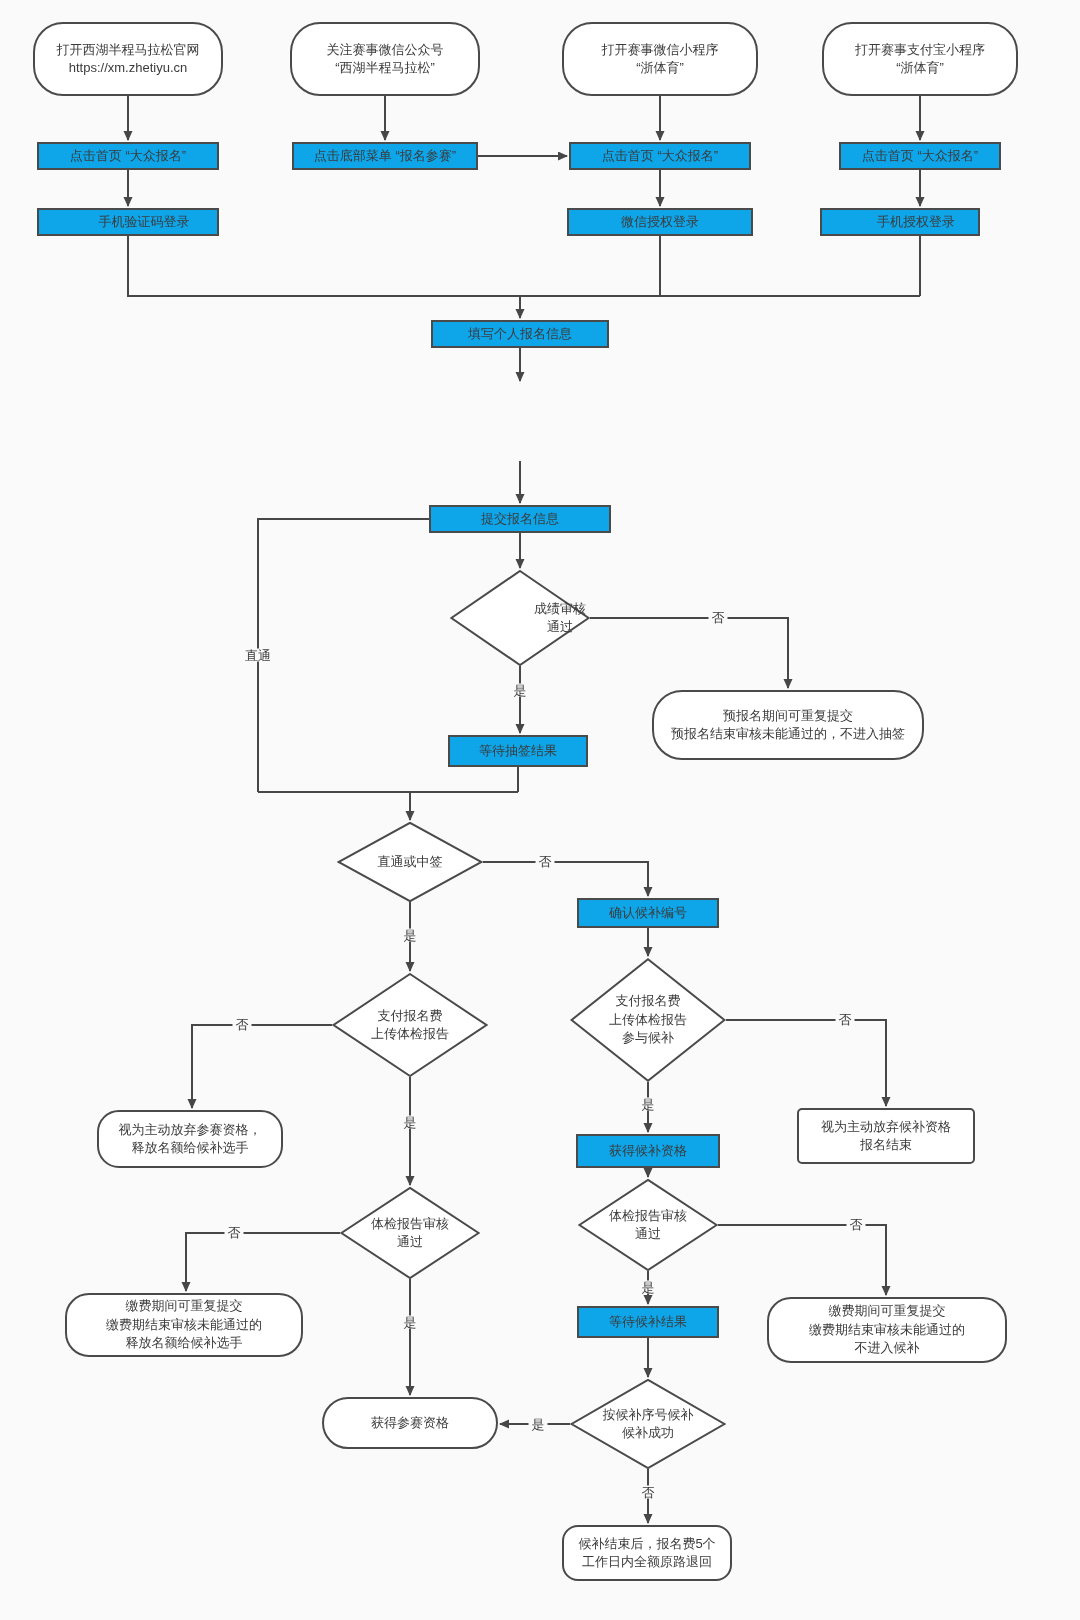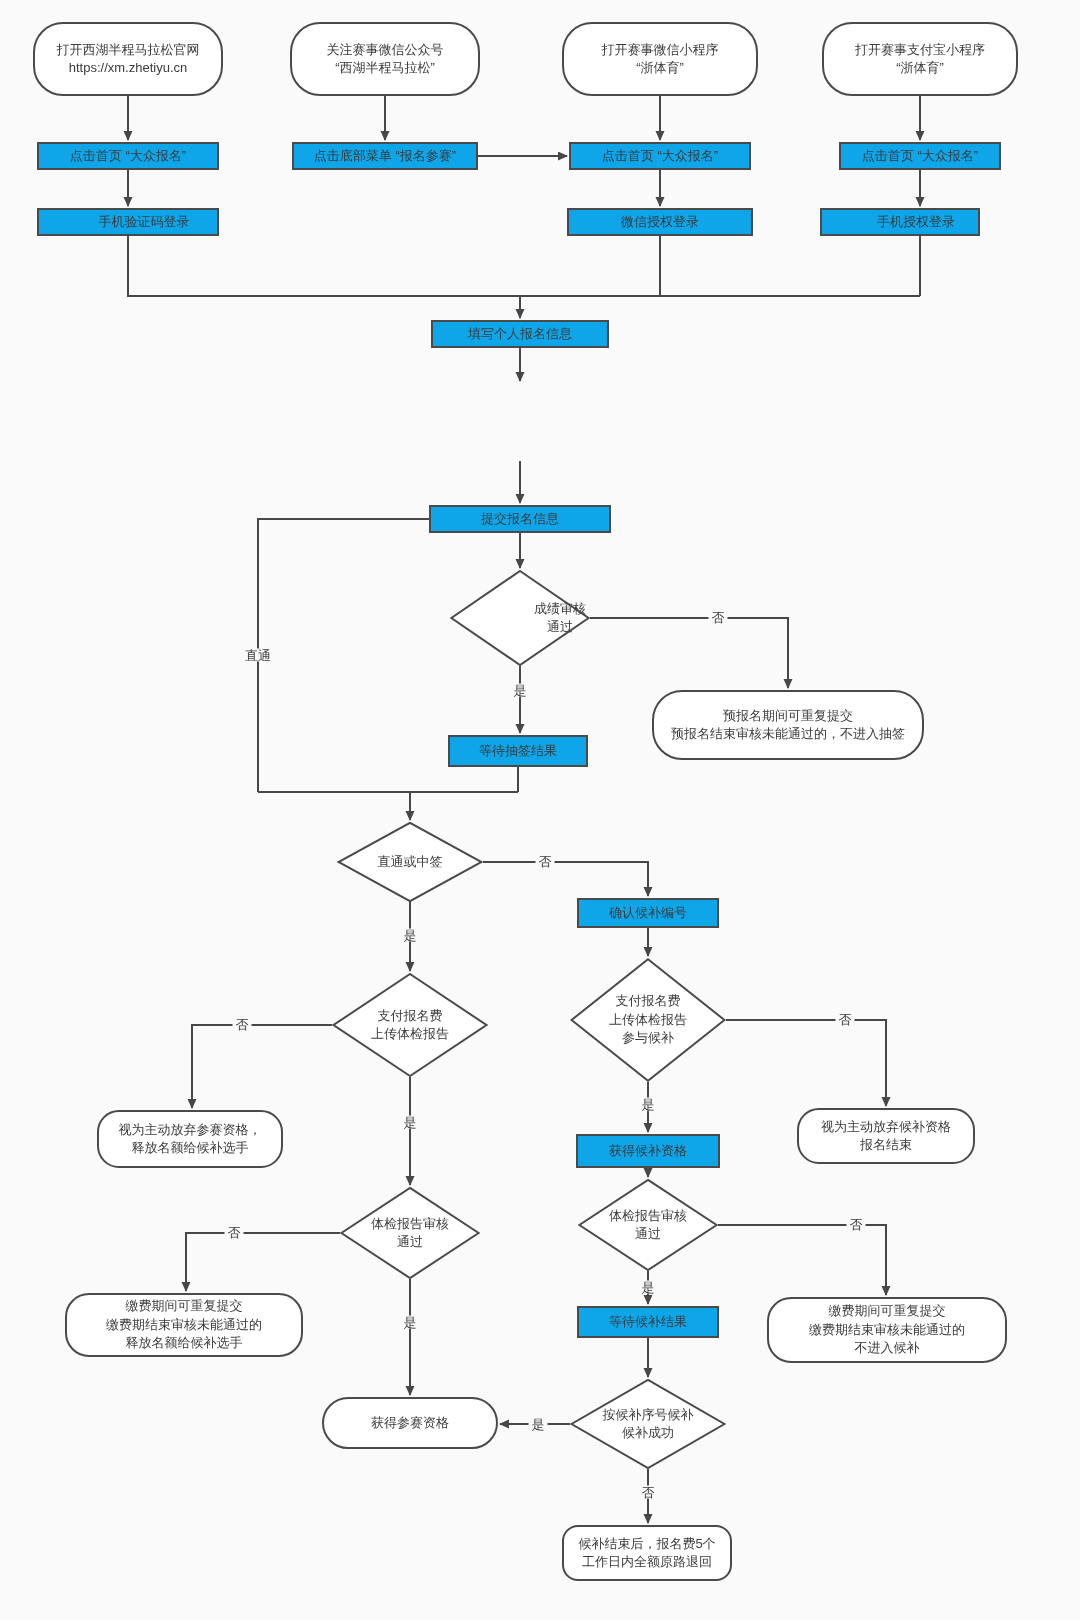--- a/index.html
+++ b/index.html
@@ -227,21 +227,21 @@
     <div class="txt">
         <span class="ln">视为主动放弃参赛资格，</span>
         <span class="ln">释放名额给候补选手</span>
       </div>
   </div>
   <div class="node rect" style="left:576px;top:1134px;width:144px;height:34px;">
     <div class="txt">
         <span class="ln">获得候补资格</span>
       </div>
   </div>
-  <div class="node term" style="left:797px;top:1108px;width:178px;height:56px;border-radius:22px;">
+  <div class="node term" style="left:797px;top:1108px;width:178px;height:56px;border-radius:5px;">
     <div class="txt">
         <span class="ln">视为主动放弃候补资格</span>
         <span class="ln">报名结束</span>
       </div>
   </div>
 
   <div class="node diam" style="left:340px;top:1187px;width:140px;height:92px;">
     <svg viewBox="0 0 100 100" preserveAspectRatio="none">
         <polygon points="50,1 99,50 50,99 1,50"></polygon>
       </svg>

